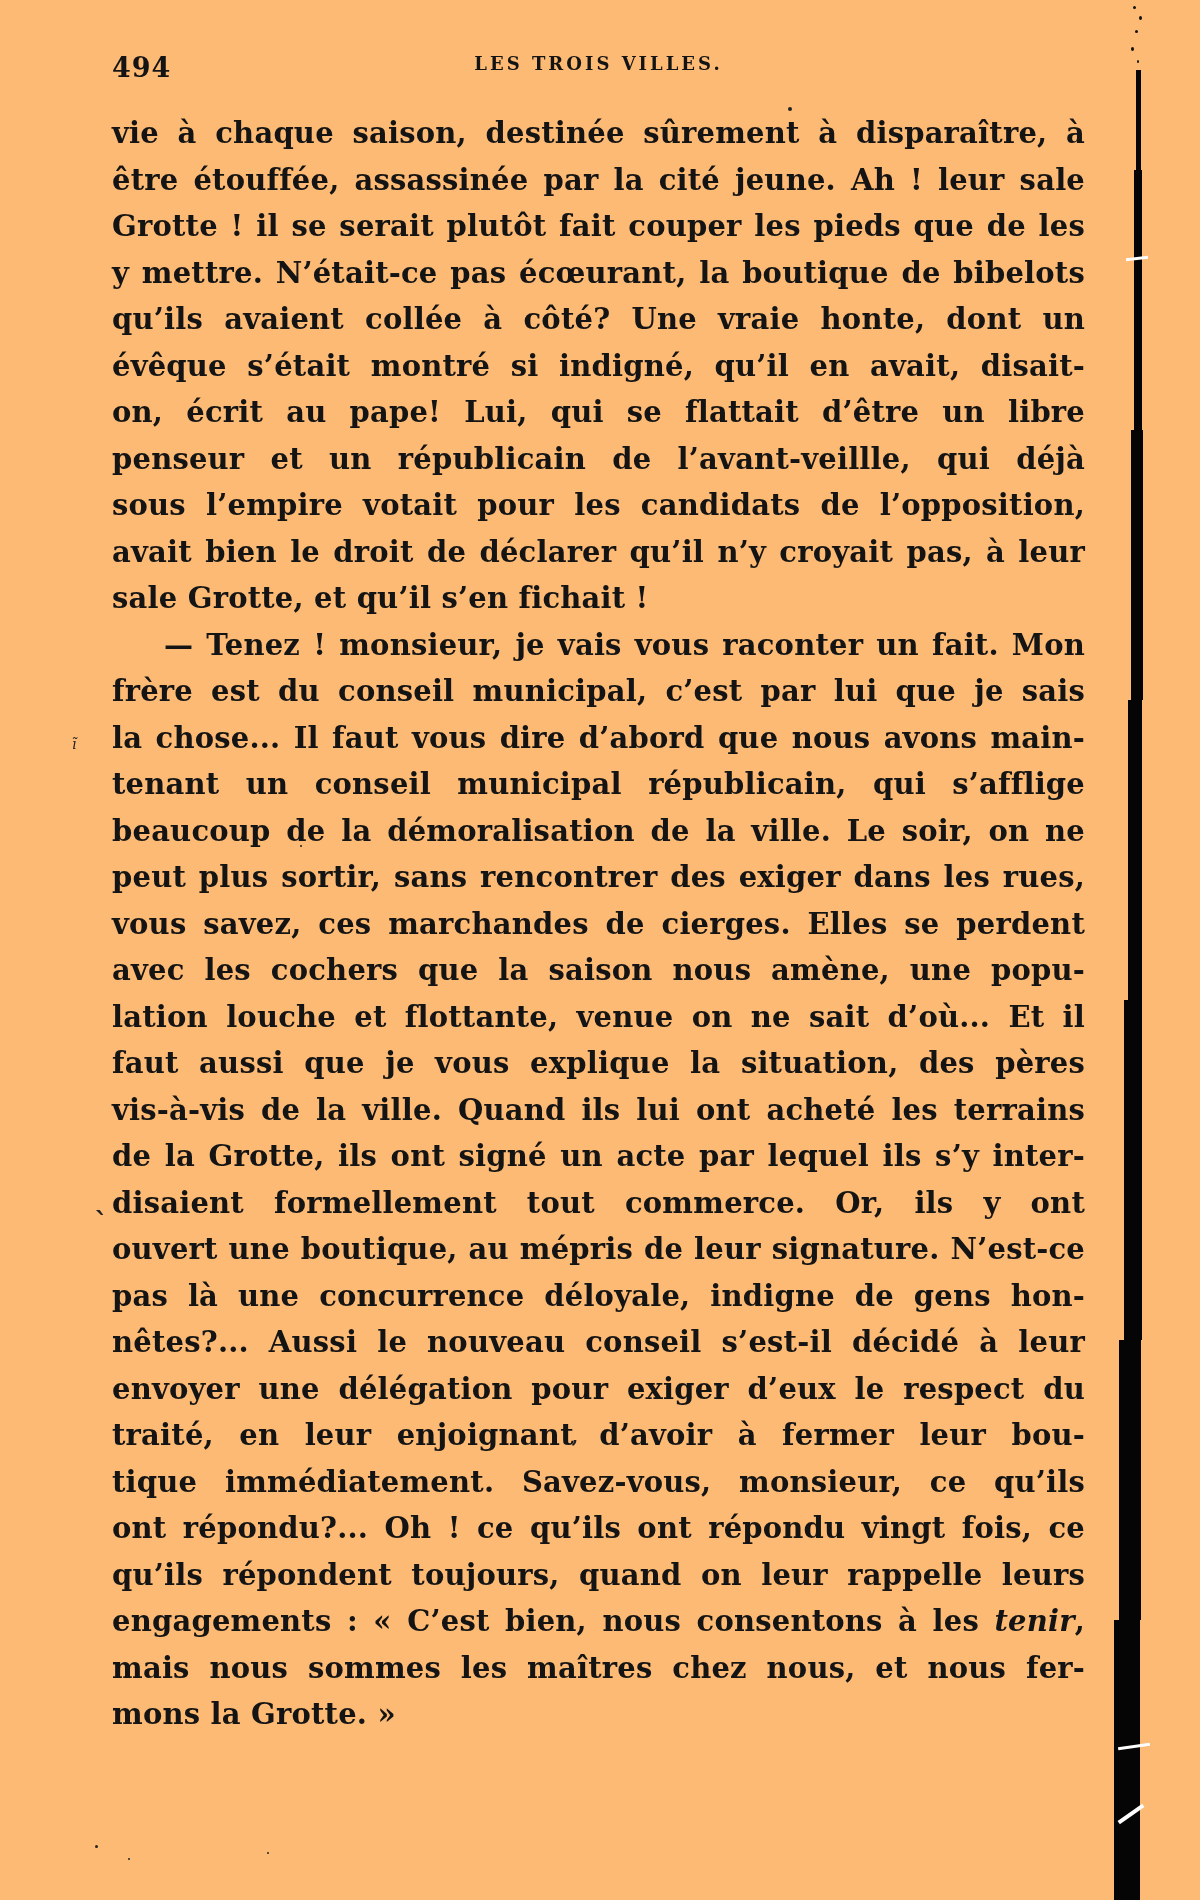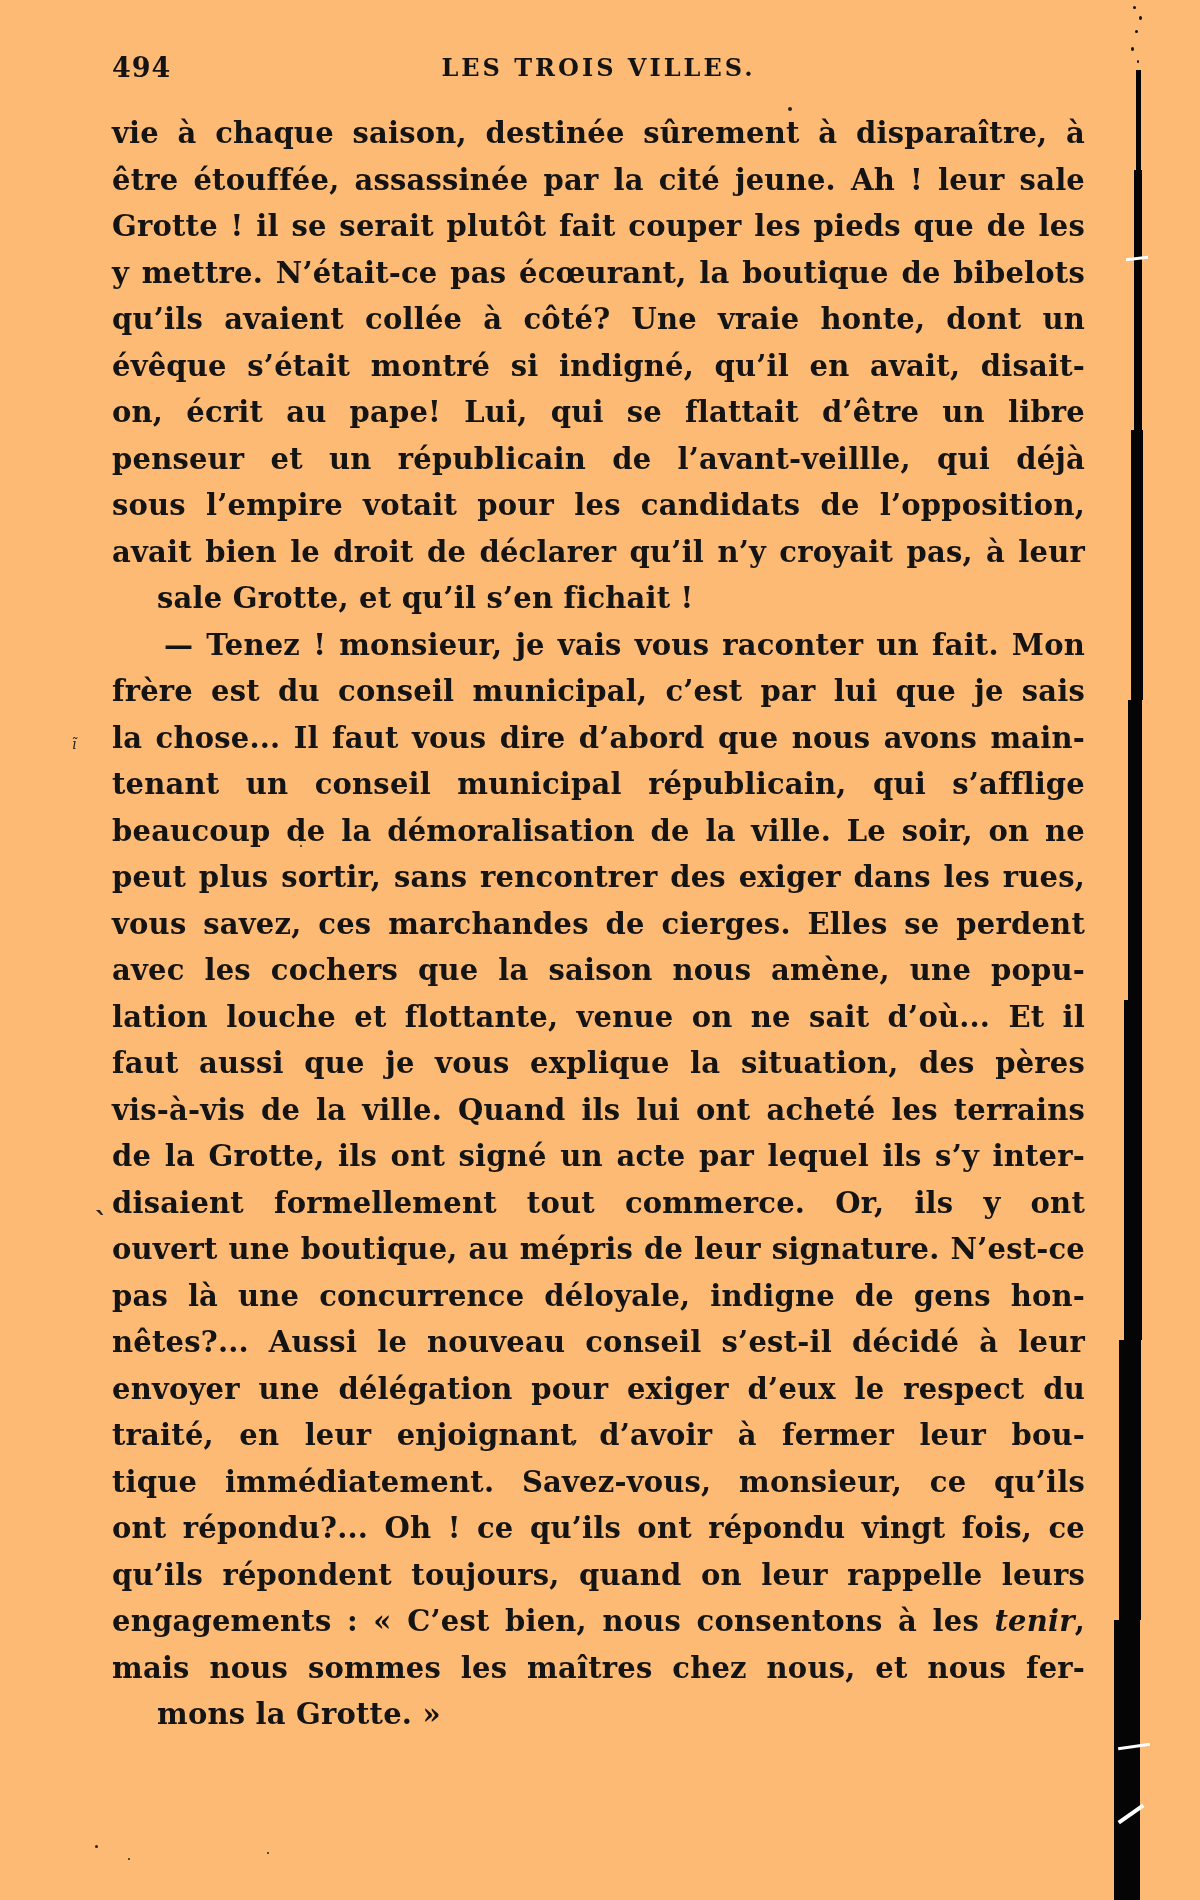--- a/index.html
+++ b/index.html
@@ -8,29 +8,29 @@
     background:#fdba74; overflow:hidden;
     font-family:"DejaVu Serif","Liberation Serif",serif;
     color:#141414;
   }
   .folio {
     position:absolute; left:112px; top:52px;
     font-size:27px; font-weight:700; letter-spacing:1px;
   }
   .running-title {
     position:absolute; left:112px; top:53px; width:973px;
-    text-align:center; font-size:24px; font-weight:700; letter-spacing:3px;
+    text-align:center; font-size:18px; font-weight:700; letter-spacing:3px;
   }
   .body-block {
     position:absolute; left:112px; top:110px; width:973px;
     font-size:29px; font-weight:600; line-height:46.5px;
     letter-spacing:0.2px;
   }
   .line { text-align:justify; text-align-last:justify; -moz-text-align-last:justify; }
-  .line.last { text-align-last:left;margin-left:45px; -moz-text-align-last:left; }
+  .line.last { text-align-last:left; -moz-text-align-last:left; }
   .line.indent { text-indent:52px; }
   .line i { font-style:italic; }
 
   
   .bar { position:absolute; background:#050505; }
   .bar-dot { position:absolute; background:#111; border-radius:50%; }
   .nick { position:absolute; background:#ffffff; }
 
   
   .speck { position:absolute; background:#222; border-radius:50%; }

